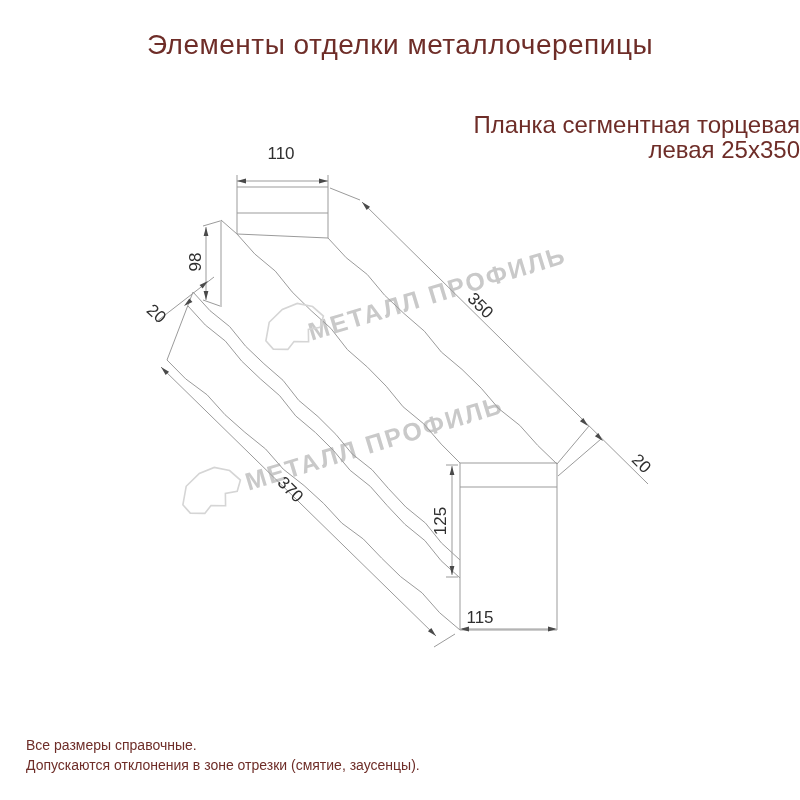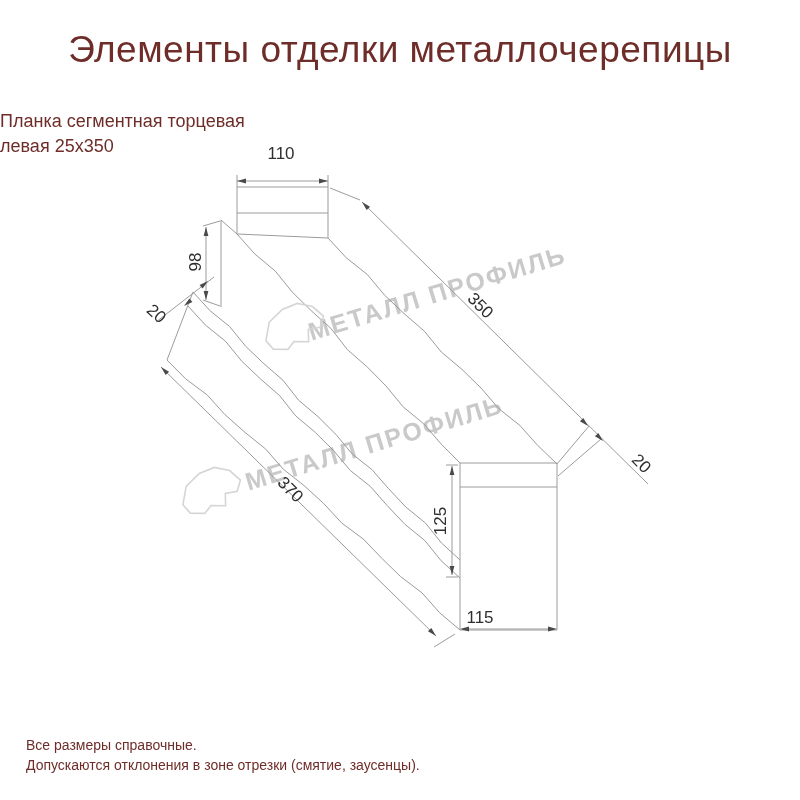--- a/index.html
+++ b/index.html
@@ -3,25 +3,25 @@
 <meta charset="utf-8">
 <style>
   html,body{margin:0;padding:0;}
   body{
     width:800px;height:800px;position:relative;background:#ffffff;
     font-family:"Liberation Sans","DejaVu Sans",sans-serif;
     overflow:hidden;
   }
   .page-title{
     position:absolute;left:0;top:29px;width:800px;text-align:center;
-    font-size:37px;font-weight:400;letter-spacing:0.5px;
+    font-size:28px;font-weight:400;letter-spacing:0.5px;
   }
   .subtitle{
-    position:absolute;left:0;width:800px;text-align:left;
-    font-size:18px;font-weight:400;
+    position:absolute;left:0;width:800px;text-align:right;
+    font-size:24px;font-weight:400;
   }
   #subtitle1{top:111px;}
   #subtitle2{top:136px;}
   .dim-label{
     position:absolute;font-size:17px;color:#2f2f2f;white-space:nowrap;
     transform:translate(-50%,-50%);
   }
   .rot-m90{transform:translate(-50%,-50%) rotate(-90deg);}
   .rot-45{transform:translate(-50%,-50%) rotate(45deg);}
   .rot-42{transform:translate(-50%,-50%) rotate(42deg);}

